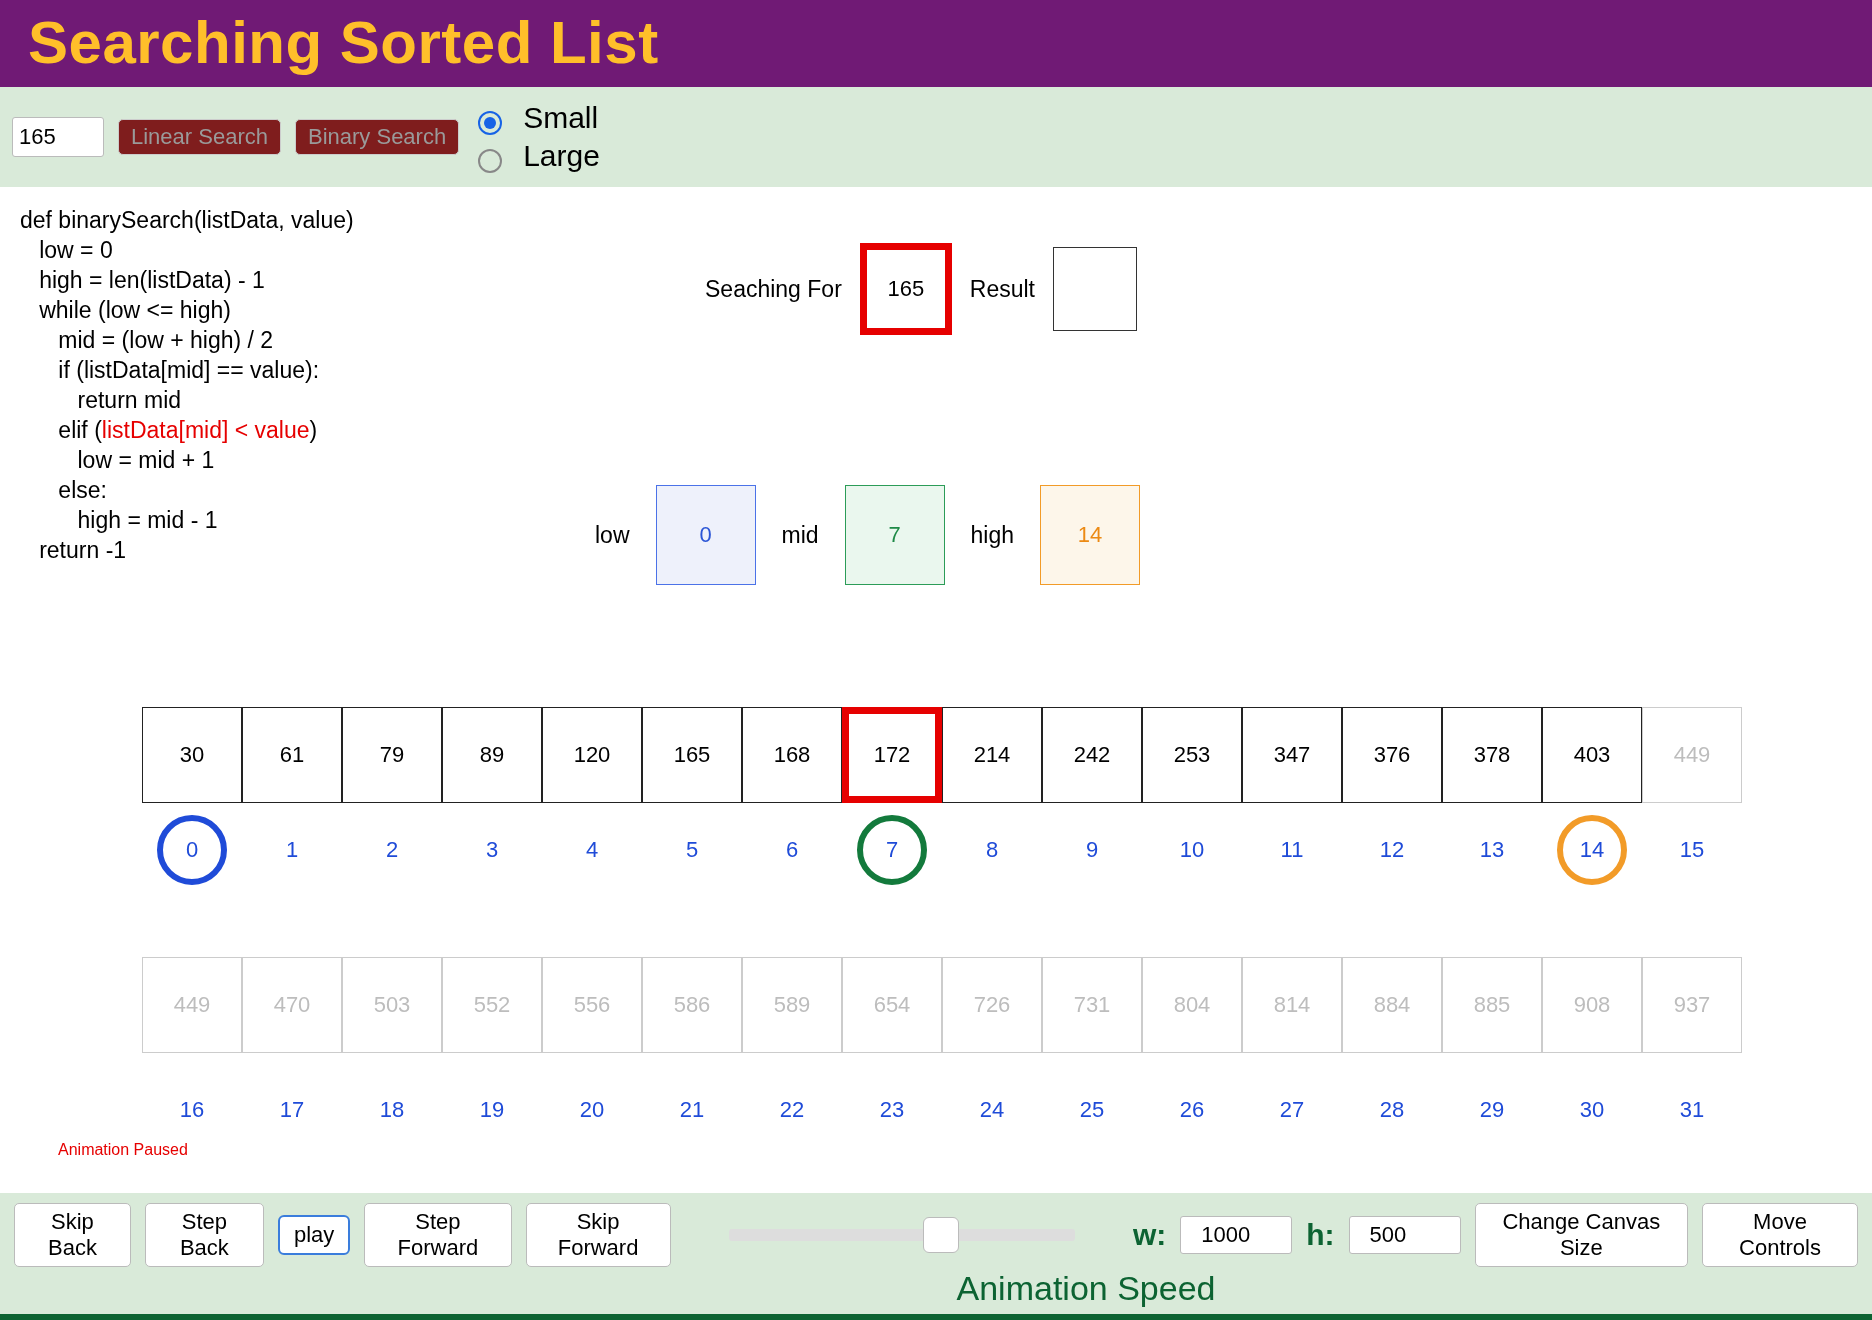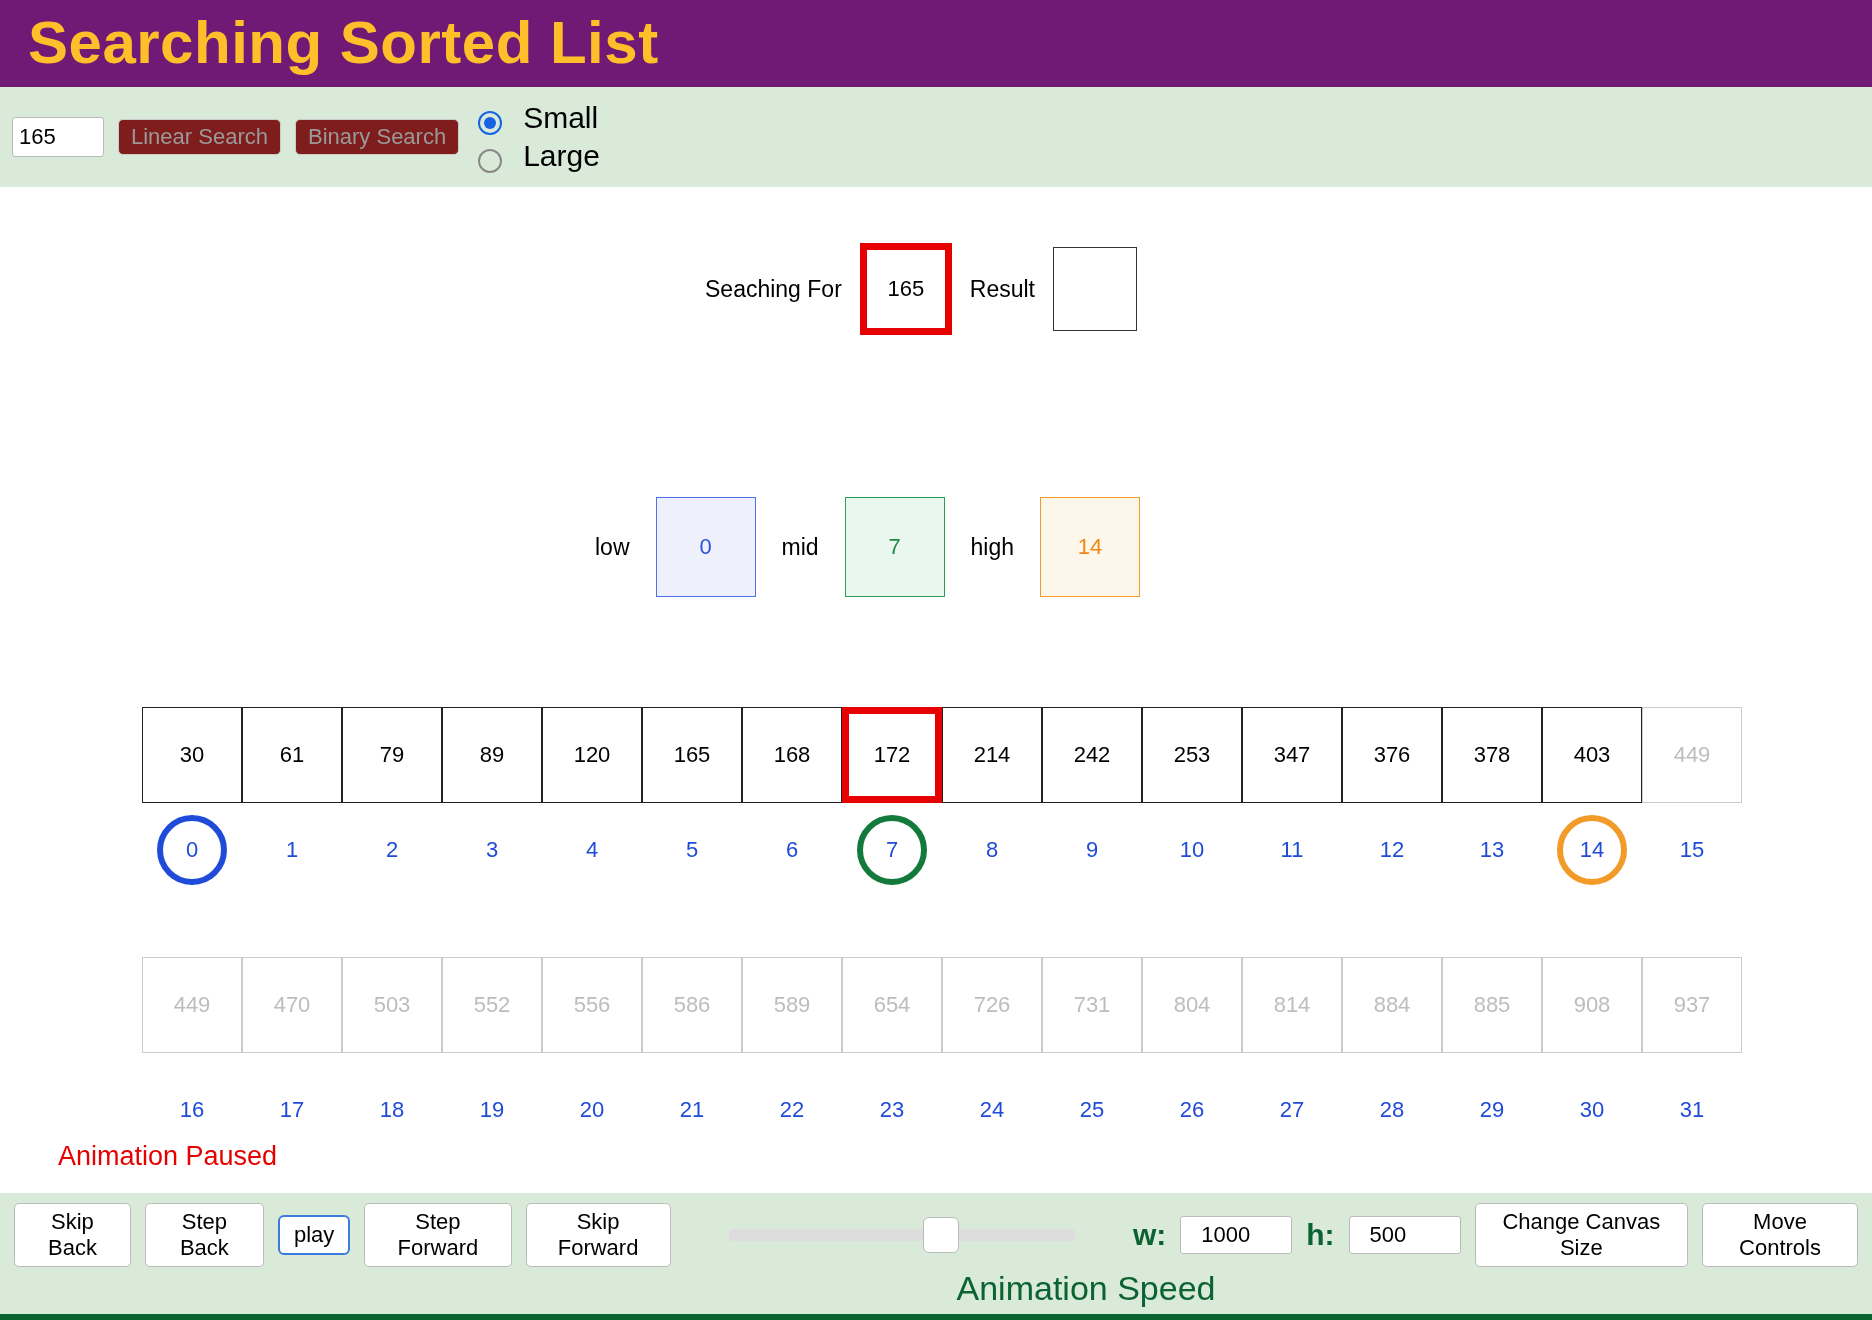--- a/index.html
+++ b/index.html
@@ -15,33 +15,33 @@
   input[type=radio]:checked{border-color:#1763e6;}
   input[type=radio]:checked::after{content:"";position:absolute;inset:4px;background:#1763e6;border-radius:50%;}
   .canvas{position:relative;width:100%;height:1020px;}
   .code{position:absolute;top:18px;left:20px;font-family:Helvetica,Arial,sans-serif;font-size:23px;line-height:30px;white-space:pre;}
   .code .hl{color:#e60000;}
   .searchbox-wrap{position:absolute;top:56px;left:705px;display:flex;align-items:center;gap:18px;}
   .lbl{font-size:23px;}
   .box{box-sizing:border-box;display:flex;align-items:center;justify-content:center;font-size:22px;}
   .search-box{width:92px;height:92px;border:7px solid #e60000;}
   .result-box{width:84px;height:84px;border:1px solid #333;}
-  .lmh-wrap{position:absolute;top:310px;left:595px;display:flex;align-items:center;gap:26px;}
+  .lmh-wrap{position:absolute;top:298px;left:595px;display:flex;align-items:center;gap:26px;}
   .lmh-box{width:100px;height:100px;border:1px solid;}
   .low-box{border-color:#4b72e8;background:#eef1fb;color:#2b55d6;}
   .mid-box{border-color:#2c9c58;background:#eaf7ee;color:#1f8a47;}
   .high-box{border-color:#f29b28;background:#fdf6ea;color:#ec8a14;}
   .array-row{position:absolute;left:142px;display:flex;}
   .cell{width:100px;height:96px;border:1px solid #222;box-sizing:border-box;display:flex;align-items:center;justify-content:center;font-size:22px;}
   .cell.current{border:7px solid #e60000;}
   .cell.dim{border-color:#ccc;color:#bdbdbd;}
   .idx-row{position:absolute;left:142px;display:flex;}
   .idx{width:100px;text-align:center;color:#1f4bd8;font-size:22px;position:relative;}
   .circle{position:absolute;width:58px;height:58px;border-radius:50%;left:50%;top:50%;transform:translate(-50%,-50%);}
-  .status{position:absolute;left:58px;top:954px;color:#e60000;font-size:27px;}
+  .status{position:absolute;left:58px;top:954px;color:#e60000;font-size:16px;}
   .footer{position:absolute;left:0;right:0;bottom:0;background:#d9ead9;padding:10px 14px 6px 14px;border-bottom:6px solid #0c6332;}
   .footer-inner{display:flex;align-items:center;gap:14px;font-size:22px;}
   .footer button{font-size:22px;background:#fff;border:1px solid #bbb;border-radius:5px;padding:5px 14px;}
   .footer button.play{border:2px solid #3a7ddc;border-radius:6px;}
   .slider{position:relative;width:390px;height:12px;background:#ddd;border-radius:3px;}
   .slider .thumb{position:absolute;top:-12px;left:56%;width:34px;height:34px;background:#fff;border:1px solid #bbb;border-radius:6px;}
   .wh-lbl{font-size:30px;color:#0c6332;font-weight:bold;}
   .wh-in{width:70px;height:32px;font-size:22px;border:1px solid #bbb;border-radius:3px;padding:2px 20px;}
   .speed-lbl{text-align:center;color:#0c6332;font-size:34px;margin-top:2px;margin-left:300px;}
 </style>
@@ -62,20 +62,32 @@
         <span>Small</span>
       </label>
     <label>
         <input type="radio" name="sz" style="">
         <span>Large</span>
       </label>
   </div>
 </div>
 
 <div class="canvas">
+  <div class="code" id="code-block">def binarySearch(listData, value)
+   low = 0
+   high = len(listData) - 1
+   while (low &lt;= high)
+      mid = (low + high) / 2
+      if (listData[mid] == value):
+         return mid
+      elif (<span class="hl">listData[mid] &lt; value</span>)
+         low = mid + 1
+      else:
+         high = mid - 1
+   return -1</div>
 
   <div class="searchbox-wrap">
     <span class="lbl">Seaching For</span>
     <div class="box search-box">165</div>
     <span class="lbl">Result</span>
     <div class="box result-box"></div>
   </div>
 
   <div class="lmh-wrap">
     <span class="lbl">low</span>

